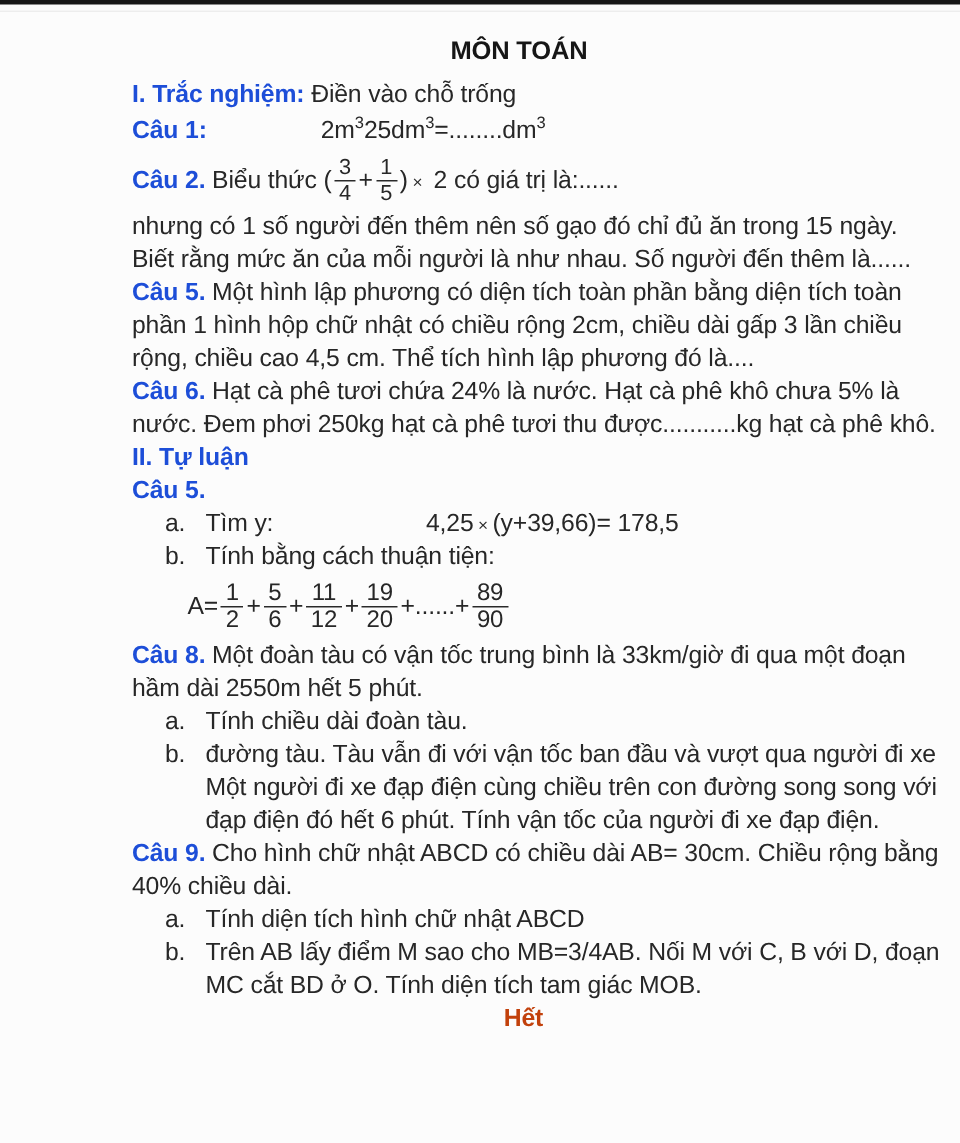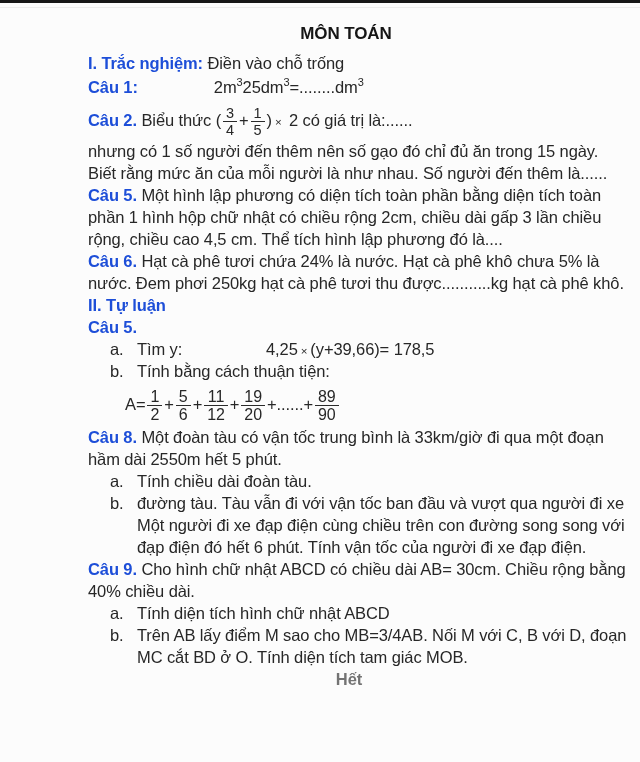--- a/index.html
+++ b/index.html
@@ -24,22 +24,22 @@
   .frac{display:inline-block;vertical-align:middle;text-align:center;line-height:1.1;margin:0 2px;}
   .frac .n{display:block;font-size:14.5px;padding:0 3px;line-height:15px;}
   .frac .d{display:block;font-size:14.5px;padding:0 3px;line-height:16px;border-top:1.5px solid #2a2a2a;}
   .mul{font-size:11.5px;margin:0 3px;color:#2a2a2a;}
   .Arow{height:44px;line-height:44px;white-space:nowrap;padding-left:37px;}
   .Arow .frac .n{font-size:16px;line-height:17px;}
   .Arow .frac .d{font-size:16px;line-height:18px;}
   .sub{display:flex;position:relative;}
   .marker{padding-left:22px;width:27px;flex:0 0 auto;}
   .content{flex:1 1 auto;min-width:0;}
-  .eq{position:absolute;left:178px;top:0;white-space:nowrap;}
-  .footer{text-align:center;font-weight:700;color:#737373;margin-left:6px;}
+  .eq{position:absolute;left:196px;top:0;white-space:nowrap;}
+  .footer{text-align:center;font-weight:700;color:#c2410c;margin-left:6px;}
 </style>
 </head>
 <body>
 
 <div class="page">
   <div class="topbar"></div>
   <div class="hairline"></div>
 
   <div class="doc">
 

